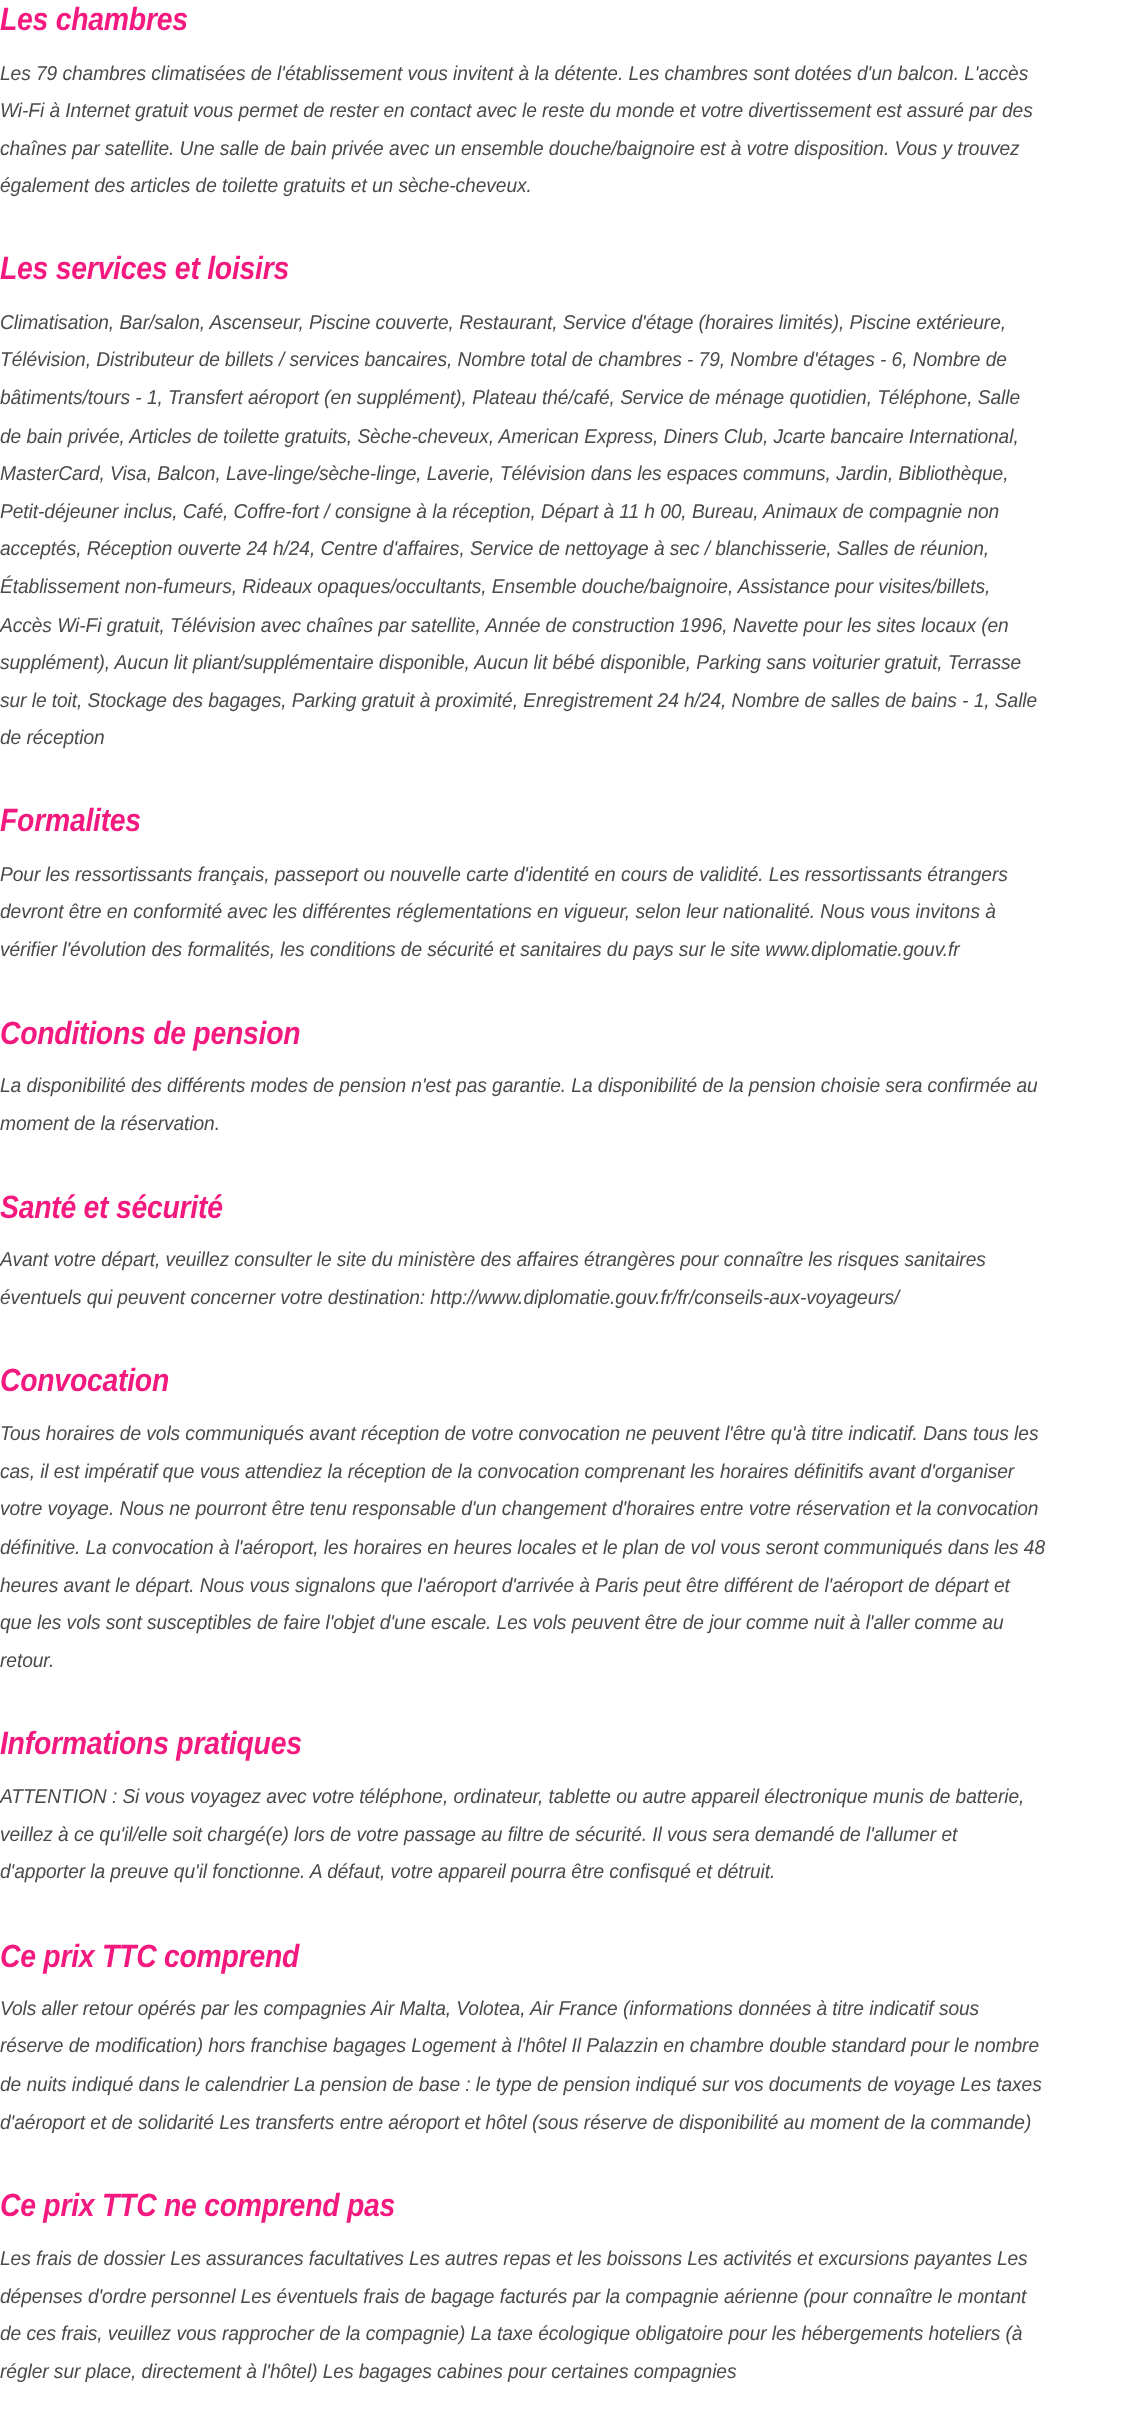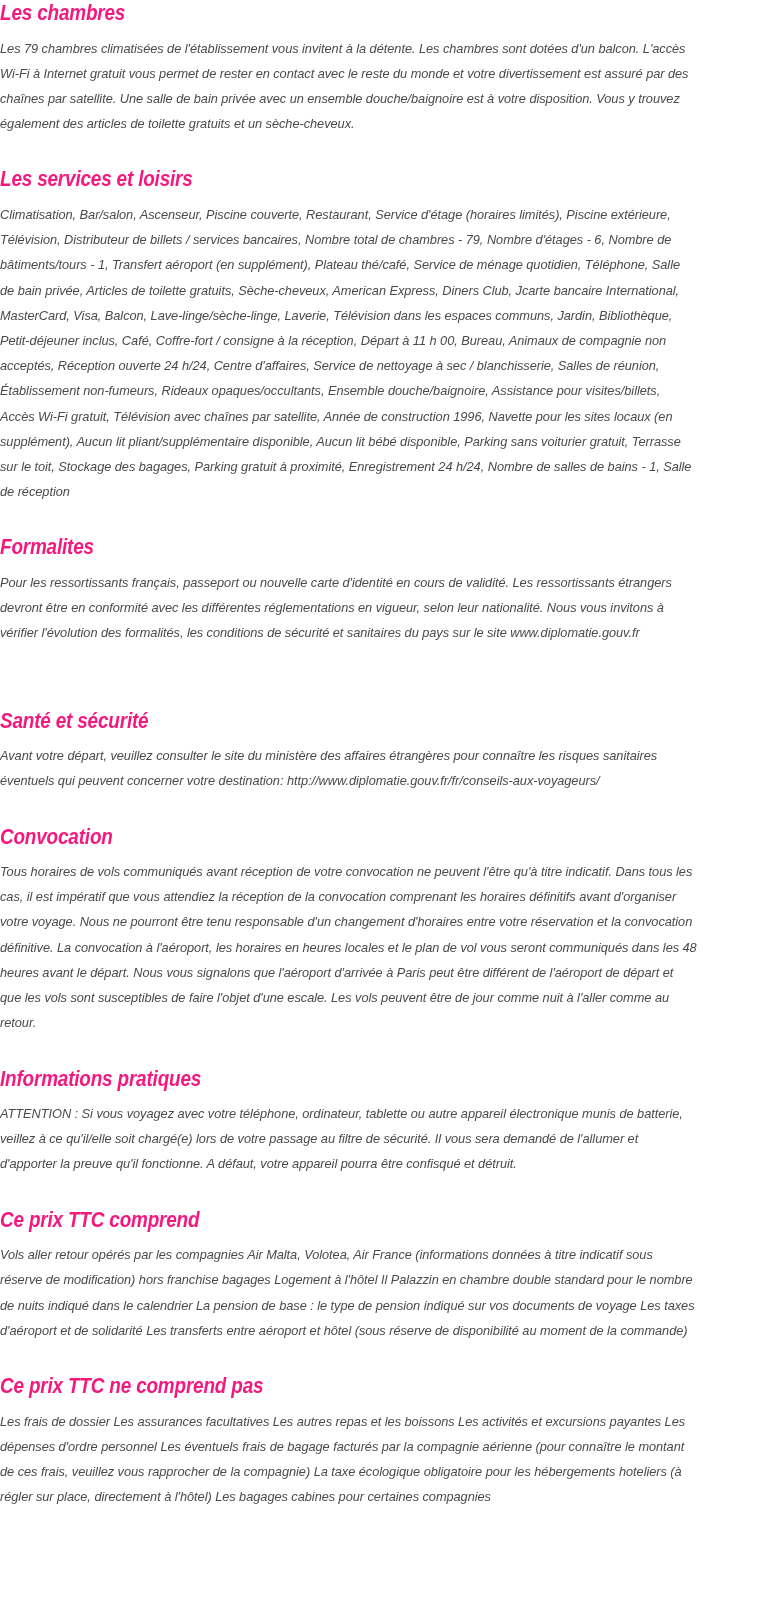--- a/index.html
+++ b/index.html
@@ -69,20 +69,24 @@
     <p class="body-text">Climatisation, Bar/salon, Ascenseur, Piscine couverte, Restaurant, Service d'étage (horaires limités), Piscine extérieure, Télévision, Distributeur de billets / services bancaires, Nombre total de chambres - 79, Nombre d'étages - 6, Nombre de bâtiments/tours - 1, Transfert aéroport (en supplément), Plateau thé/café, Service de ménage quotidien, Téléphone, Salle de bain privée, Articles de toilette gratuits, Sèche-cheveux, American Express, Diners Club, Jcarte bancaire International, MasterCard, Visa, Balcon, Lave-linge/sèche-linge, Laverie, Télévision dans les espaces communs, Jardin, Bibliothèque, Petit-déjeuner inclus, Café, Coffre-fort / consigne à la réception, Départ à 11 h 00, Bureau, Animaux de compagnie non acceptés, Réception ouverte 24 h/24, Centre d'affaires, Service de nettoyage à sec / blanchisserie, Salles de réunion, Établissement non-fumeurs, Rideaux opaques/occultants, Ensemble douche/baignoire, Assistance pour visites/billets, Accès Wi-Fi gratuit, Télévision avec chaînes par satellite, Année de construction 1996, Navette pour les sites locaux (en supplément), Aucun lit pliant/supplémentaire disponible, Aucun lit bébé disponible, Parking sans voiturier gratuit, Terrasse sur le toit, Stockage des bagages, Parking gratuit à proximité, Enregistrement 24 h/24, Nombre de salles de bains - 1, Salle de réception</p>
   </section>
   <div class="gap-after-para"></div>
 
   <section class="section">
     <h2 class="section-title">Formalites</h2>
     <p class="body-text">Pour les ressortissants français, passeport ou nouvelle carte d'identité en cours de validité. Les ressortissants étrangers devront être en conformité avec les différentes réglementations en vigueur, selon leur nationalité. Nous vous invitons à vérifier l'évolution des formalités, les conditions de sécurité et sanitaires du pays sur le site www.diplomatie.gouv.fr</p>
   </section>
   <div class="gap-after-para"></div>
 
+  <section class="section">
+    <h2 class="section-title">Conditions de pension</h2>
+    <p class="body-text">La disponibilité des différents modes de pension n'est pas garantie. La disponibilité de la pension choisie sera confirmée au moment de la réservation.</p>
+  </section>
   <div class="gap-after-para"></div>
 
   <section class="section">
     <h2 class="section-title">Santé et sécurité</h2>
     <p class="body-text">Avant votre départ, veuillez consulter le site du ministère des affaires étrangères pour connaître les risques sanitaires éventuels qui peuvent concerner votre destination: http://www.diplomatie.gouv.fr/fr/conseils-aux-voyageurs/</p>
   </section>
   <div class="gap-after-para"></div>
 
   <section class="section">
     <h2 class="section-title">Convocation</h2>

